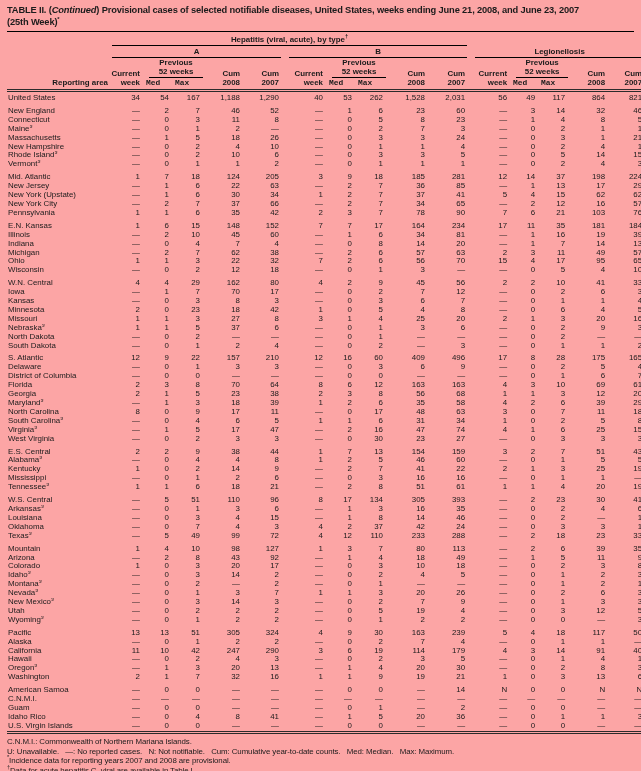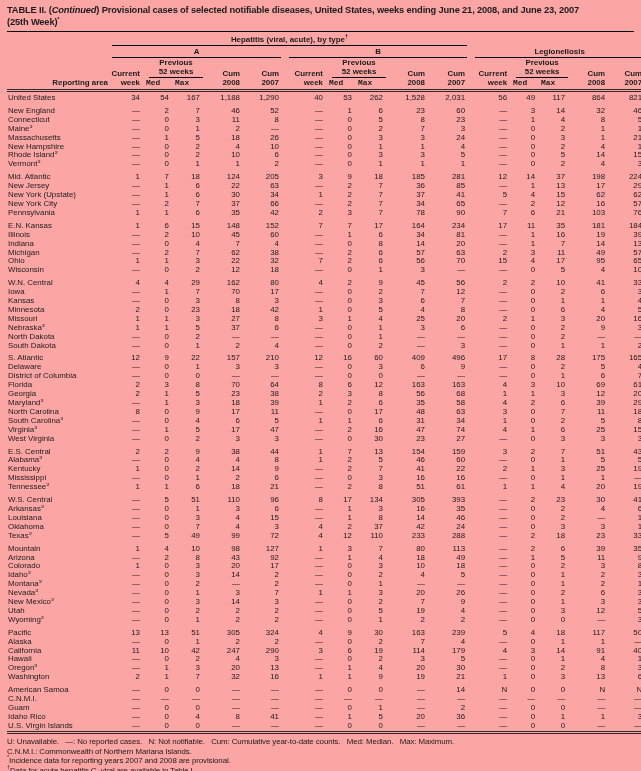--- a/index.html
+++ b/index.html
@@ -1360,19 +1360,19 @@
           <td class="num">—</td>
           <td class="num">0</td>
           <td class="num">0</td>
           <td class="num">—</td>
           <td class="num">—</td>
         </tr>
       </tbody>
   </table>
 
   <div class="footnotes">
+      <div class="fn">C.N.M.I.: Commonwealth of Northern Mariana Islands.</div>
       <div class="fn">U: Unavailable.   —: No reported cases.   N: Not notifiable.   Cum: Cumulative year-to-date counts.   Med: Median.   Max: Maximum.</div>
-      <div class="fn">C.N.M.I.: Commonwealth of Northern Mariana Islands.</div>
       <div class="fn"><sup>*</sup>Incidence data for reporting years 2007 and 2008 are provisional.</div>
       <div class="fn"><sup>†</sup>Data for acute hepatitis C, viral are available in Table I.</div>
     </div>
 
 </div>
 
 </body></html>

